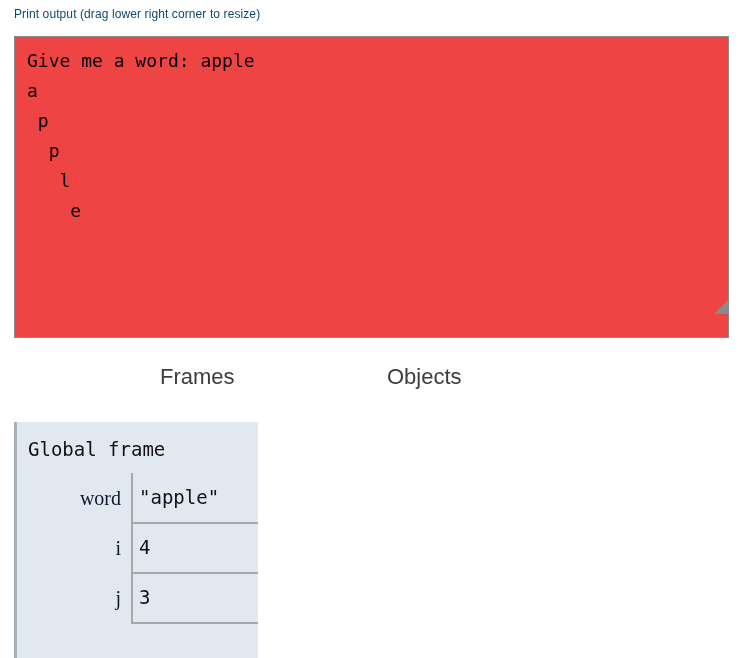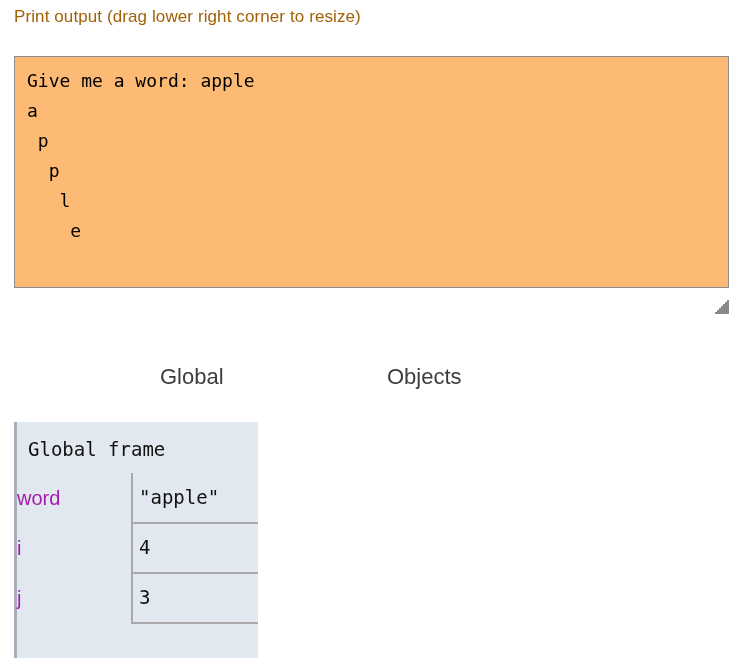--- a/index.html
+++ b/index.html
@@ -22,36 +22,35 @@
     position: absolute;
     left: 0;
     top: 0;
     width: 750px;
   }
   #print-output-label {
     position: absolute;
     left: 14px;
     top: 7px;
     font-family: "Liberation Sans", sans-serif;
-    font-size: 17px;
-    color: #a16207;
+    font-size: 12px;
+    color: #0c4a6e;
     white-space: nowrap;
     letter-spacing: 0.1px;
   }
   #print-output-box {
     position: absolute;
     left: 14px;
     top: 36px;
     width: 715px;
-    height: 232px;
+    height: 302px;
     box-sizing: border-box;
     border: 1px solid #8c8c8c;
-    background: #fdba74;
+    background: #ef4444;
     overflow: hidden;
-    margin-top: 20px;
   }
   #print-output-text {
     margin: 0;
     padding: 9px 0 0 12px;
     font-family: "DejaVu Sans Mono", monospace;
     font-size: 18px;
     line-height: 30px;
     color: #000000;
     white-space: pre;
     letter-spacing: 0px;
@@ -121,25 +120,25 @@
     line-height: 22px;
   }
   .frame-vars {
     margin-top: 13px;
     border-collapse: collapse;
     border-spacing: 0;
     width: 100%;
   }
   .frame-vars tr { height: 50px; }
   .var-name {
-    text-align: left;
+    text-align: right;
     vertical-align: middle;
-    font-family: Liberation Sans, sans-serif;
+    font-family: Liberation Serif, serif;
     font-size: 20px;
-    color: #a21caf;
+    color: #0f172a;
     padding: 0 10px 0 0;
     width: 104px;
     white-space: nowrap;
   }
   .var-value {
     vertical-align: middle;
     font-family: "DejaVu Sans Mono", monospace;
     font-size: 19px;
     color: #111111;
     border-left: 2px solid #a8a8a8;
@@ -194,21 +193,21 @@
         <rect x="7" y="13" width="2" height="2"></rect>
         <rect x="9" y="13" width="2" height="2"></rect>
         <rect x="11" y="13" width="2" height="2"></rect>
         <rect x="13" y="13" width="2" height="2"></rect>
         <rect x="15" y="13" width="2" height="2"></rect>
       </g>
     </svg>
   </div>
 </div>
 
-<div id="frames-header">Global</div>
+<div id="frames-header">Frames</div>
 
 <div id="objects-header">Objects</div>
 
 <div id="frames-area">
   <div class="stack-frame">
     <div class="frame-title">Global frame</div>
     <table class="frame-vars">
       <tbody>
         <tr>
           <td class="var-name">word</td>

